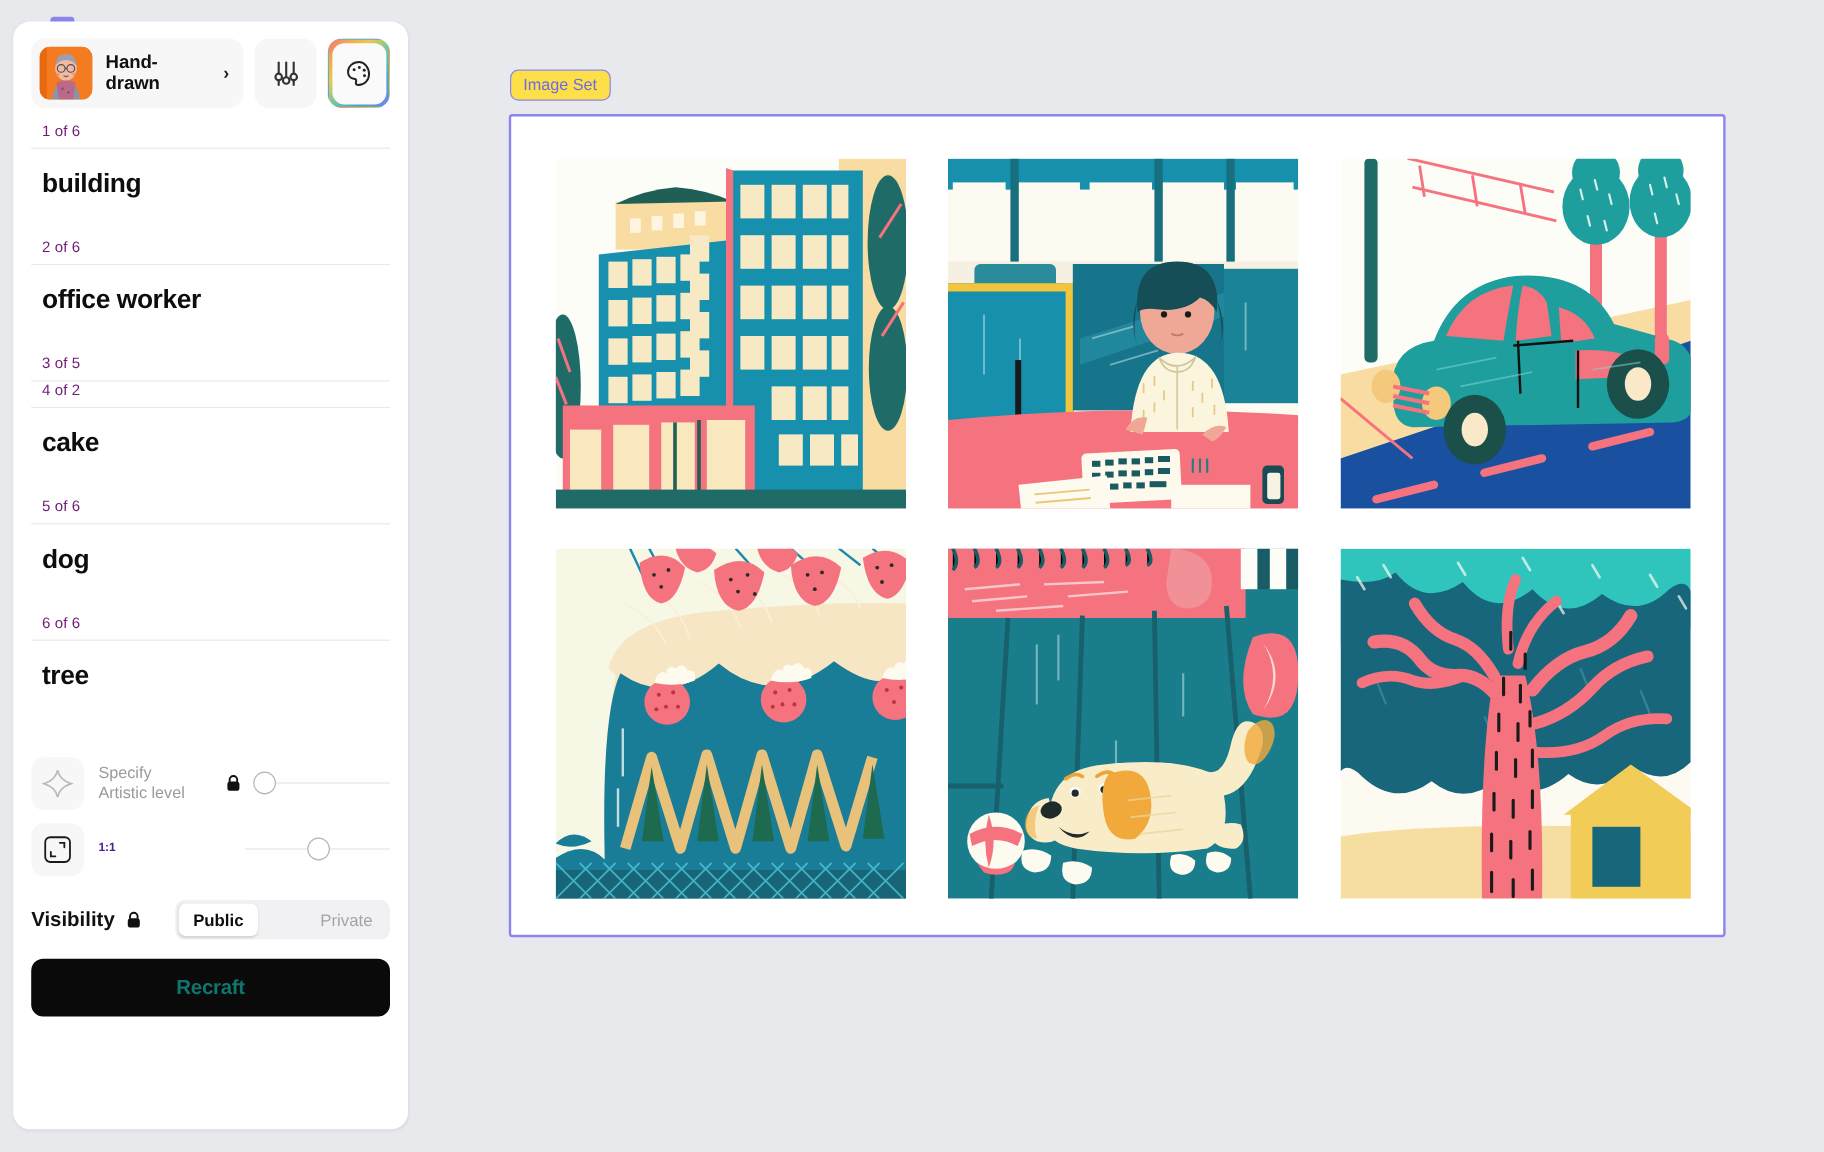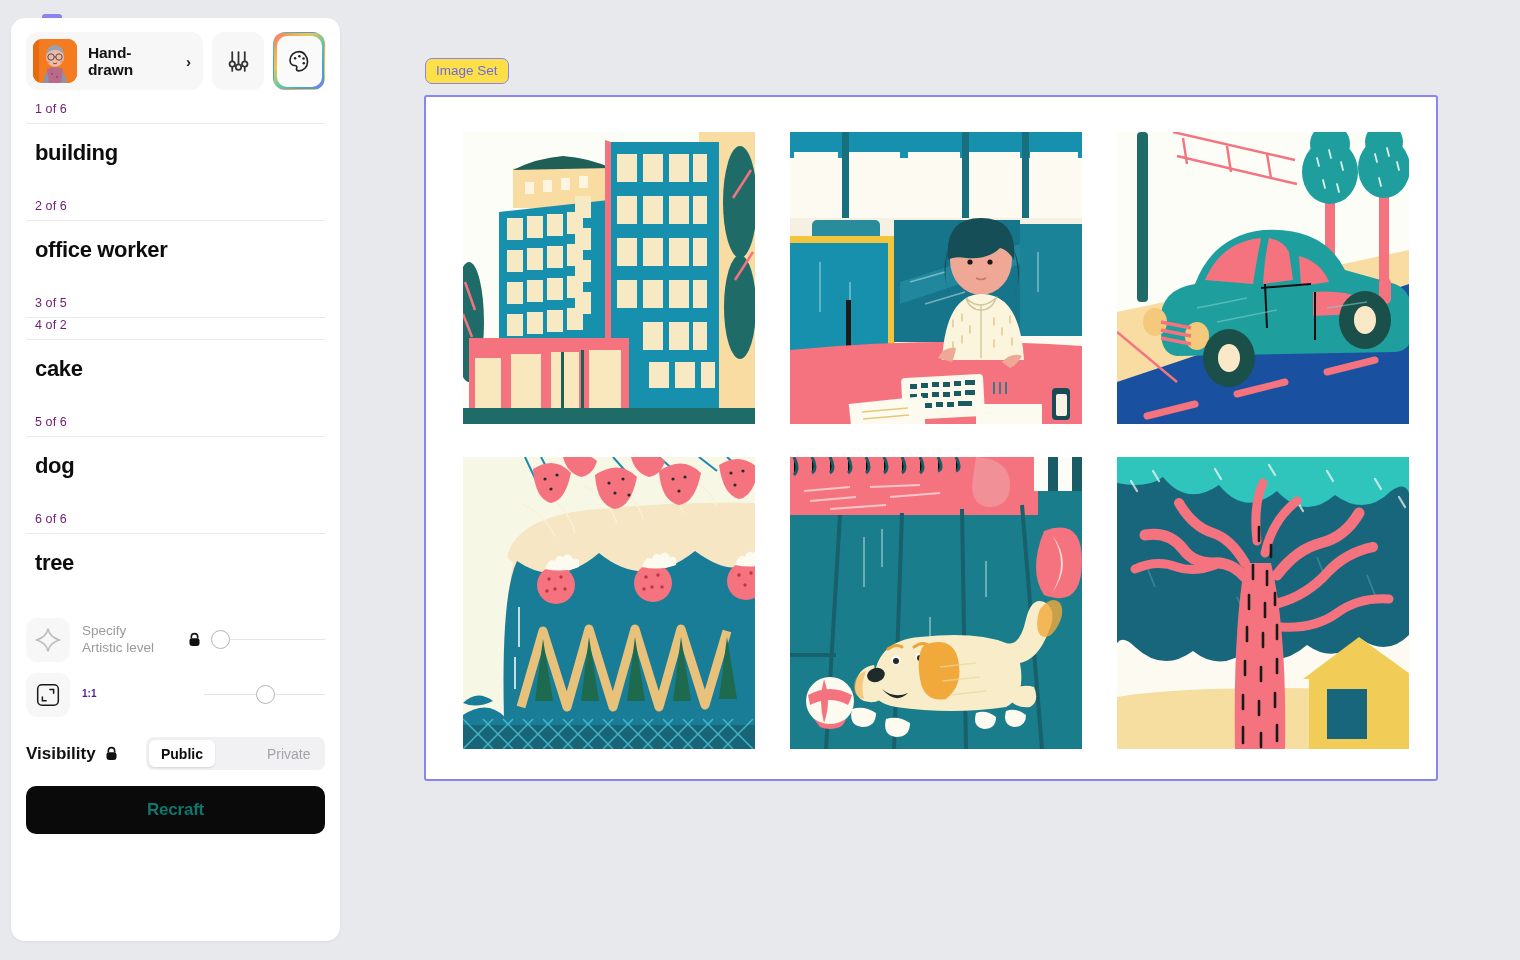--- a/index.html
+++ b/index.html
@@ -70,21 +70,21 @@
     letter-spacing: 0.1px;
   }
   .prompt-sep { height: 1px; background: #e9e9eb; }
   .prompt-text {
     font-size: 22px; font-weight: bold; color: #0d0d0d;
     padding: 16px 0 33px 9px; letter-spacing: -0.35px;
   }
 
   
   .settings { margin-top: 6px; }
-  .set-row { display: flex; align-items: center; height: 49px; }
+  .set-row { display: flex; align-items: center; height: 49px; margin-top: 13px; }
   .sq-icon {
     width: 44px; height: 44px; border-radius: 11px;
     background: #f7f7f8; display: flex; align-items: center;
     justify-content: center; flex-shrink: 0; cursor: pointer;
   }
   .set-label {
     font-size: 13.5px; color: #9a9a9f; line-height: 1.24;
     margin-left: 12px; width: 106px; flex-shrink: 0;
   }
   .set-label.dark { color: #4c1d95; font-weight: bold; font-size: 10px; }

